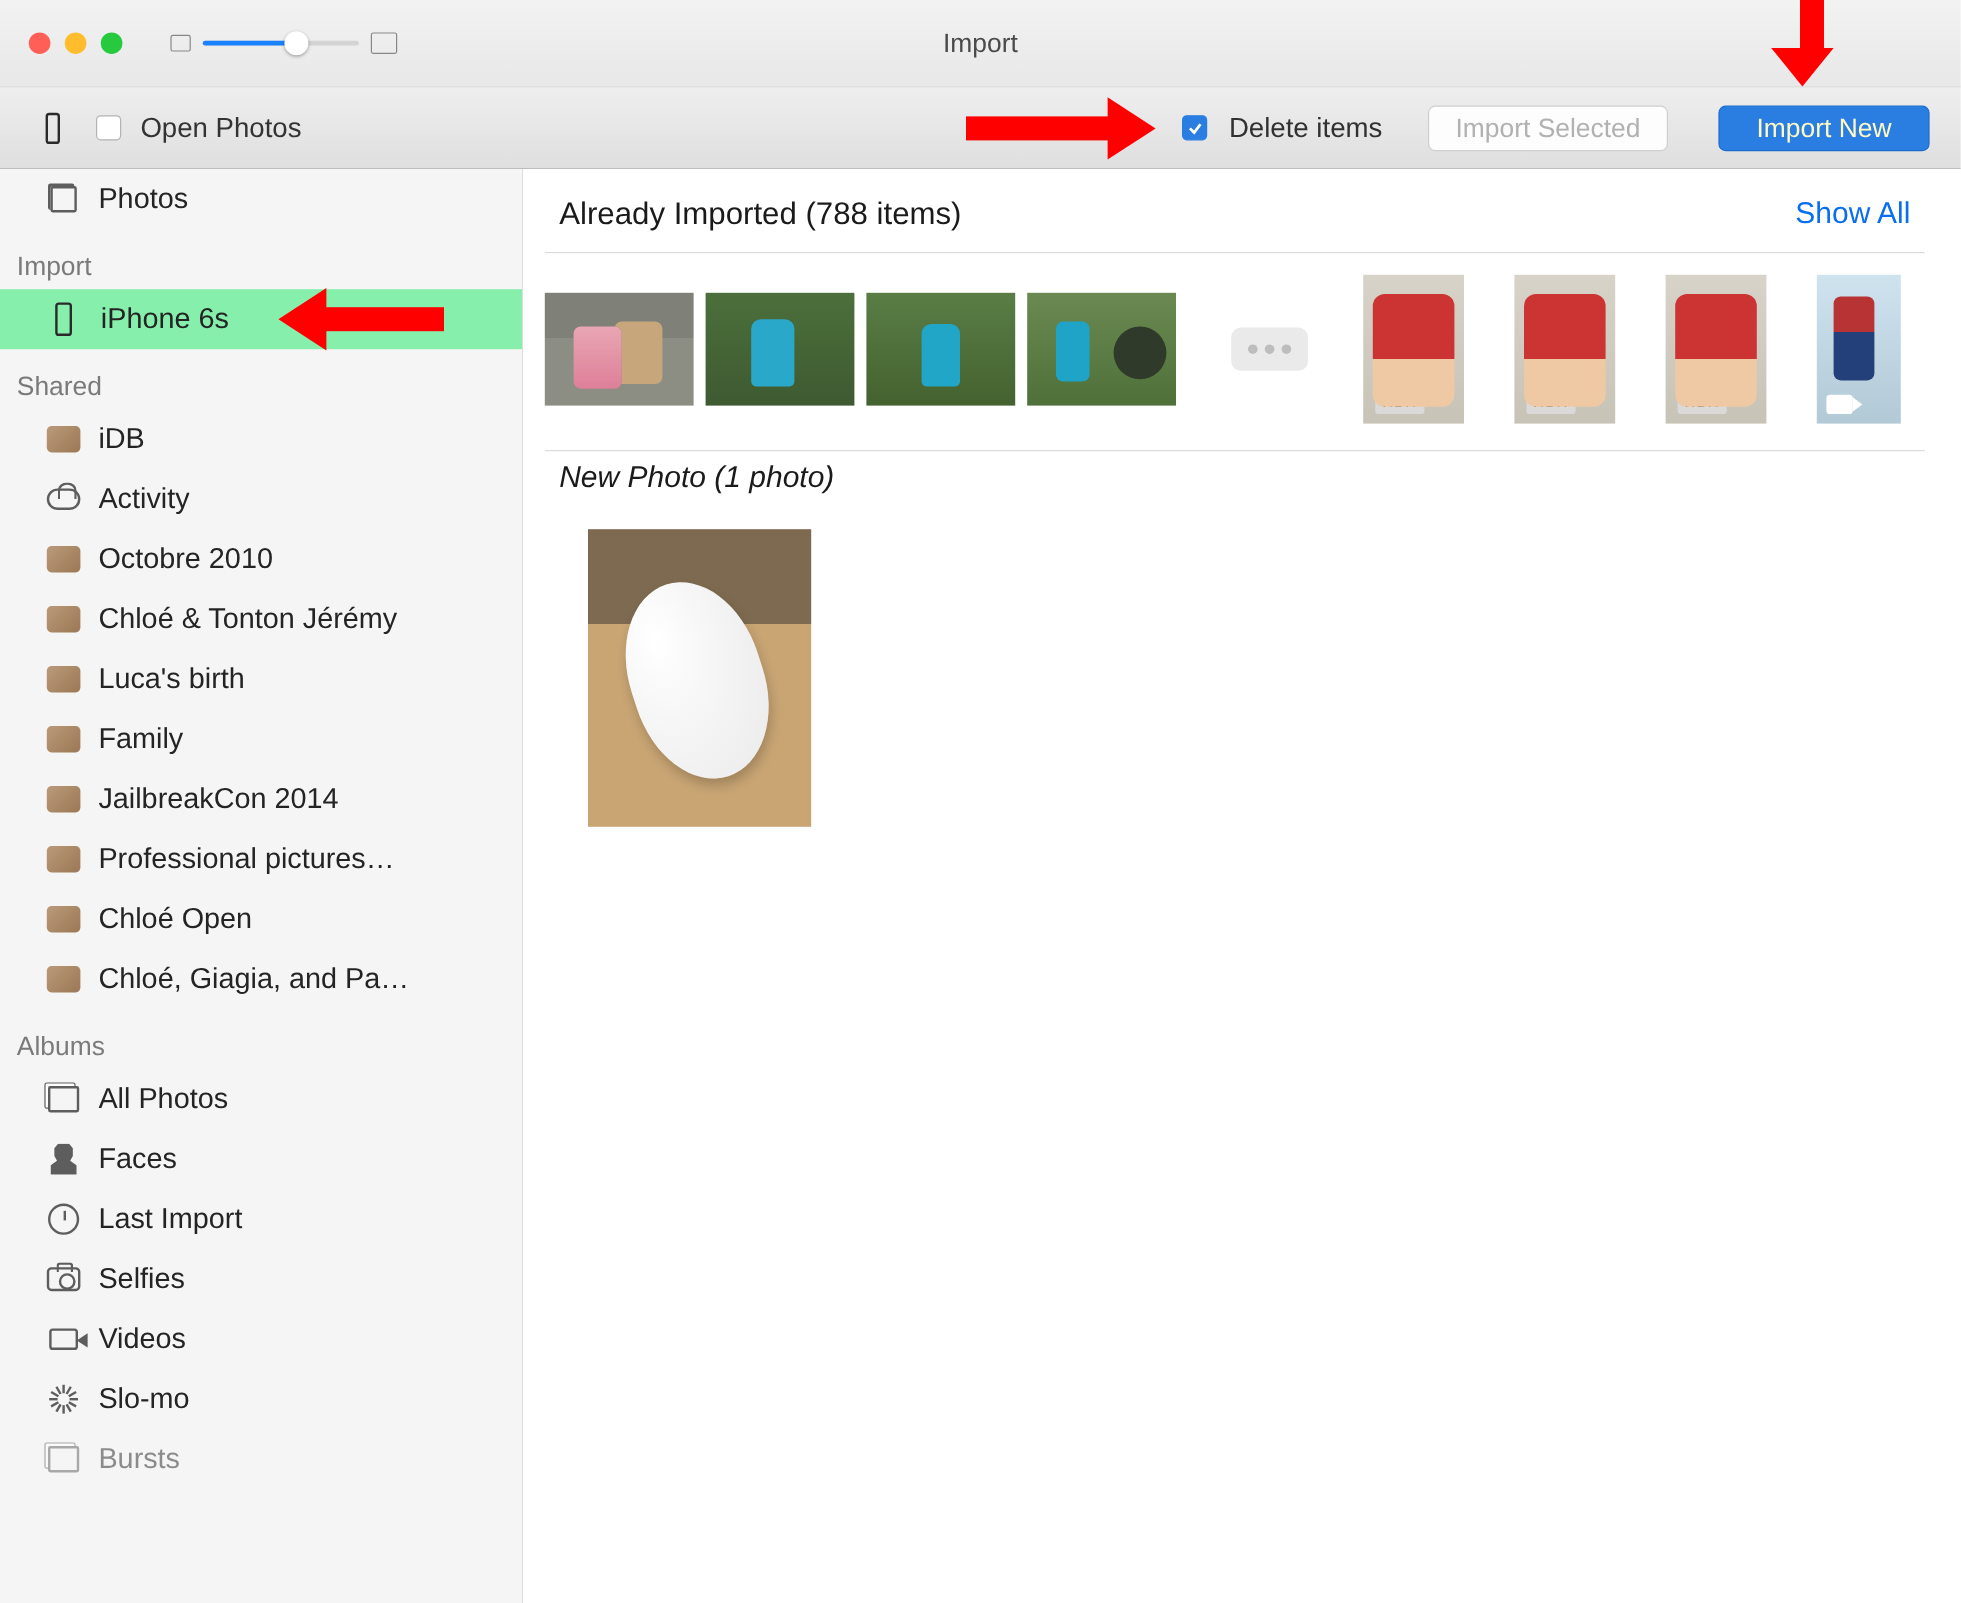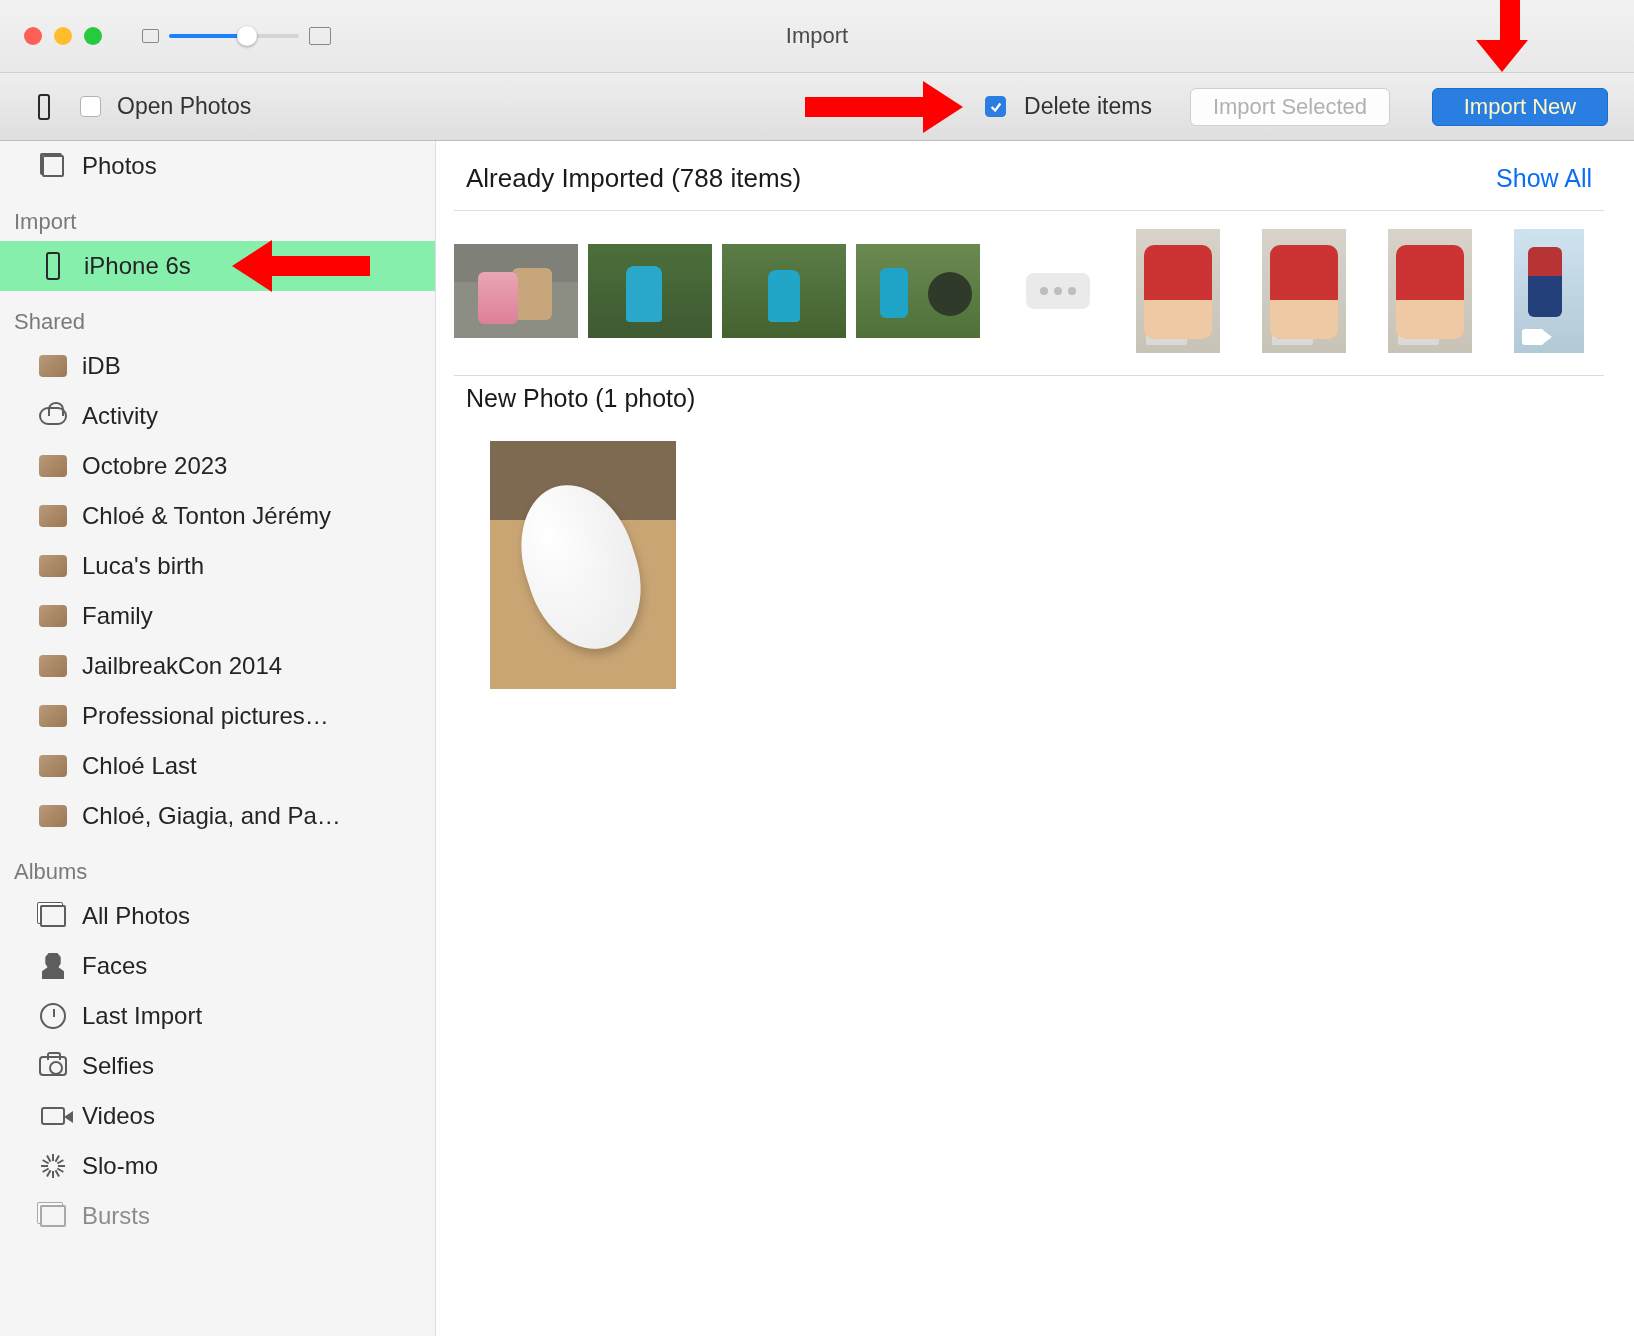--- a/index.html
+++ b/index.html
@@ -100,21 +100,21 @@
 .thumb.t4::before { content:""; position:absolute; right:8px; top:28px; width:44px; height:44px; border-radius:50%; background:#2f3a2a; }
 .thumb.t4::after { content:""; position:absolute; left:24px; top:24px; width:28px; height:50px; background:#1fa3c6; border-radius:6px; }
 .more { width:64px; height:36px; background:#eaeaea; border-radius:8px; display:flex; align-items:center; justify-content:center; gap:6px; margin:0 36px; }
 .more span { width:8px; height:8px; border-radius:50%; background:#bdbdbd; }
 
 .thumb.p1, .thumb.p2, .thumb.p3 { width:84px; height:124px; background:linear-gradient(#d7d3c9,#c8c3b7); }
 .thumb.p1::after, .thumb.p2::after, .thumb.p3::after { content:""; position:absolute; left:8px; top:16px; right:8px; bottom:14px; background:linear-gradient(#c33 58%,#efc9a4 58%); border-radius:10px; }
 .thumb.p4 { width:70px; height:124px; background:linear-gradient(#cfe3ef,#b2c9d6); }
 .thumb.p4::after { content:""; position:absolute; left:14px; top:18px; width:34px; height:70px; background:linear-gradient(#b83434 42%,#24407a 42%); border-radius:6px; }
 
-.new-section { padding:8px 30px 20px 30px; }
+.new-section { padding:8px 30px 20px 30px;font-style:italic; }
 .new-section h3 { font-size:25px; font-weight:400; color:#1a1a1a; margin-bottom:28px; }
 .mouse-thumb { width:186px; height:248px; margin-left:24px; position:relative; background:linear-gradient(180deg,#7e6a50 0 32%, #c9a574 32% 100%); overflow:hidden; }
 .mouse-thumb::before { content:""; position:absolute; left:36px; top:42px; width:110px; height:168px; background:radial-gradient(ellipse at 30% 25%, #ffffff, #e9e9e9); border-radius:50%/46%; transform:rotate(-18deg); box-shadow:0 6px 10px rgba(0,0,0,.2); }
 
 
 .check { width:14px; height:14px; stroke:#fff; stroke-width:2.6; fill:none; }
 
 .srow .txt { white-space:nowrap; overflow:hidden; text-overflow:ellipsis; max-width:300px; }
 </style>
 </head>
@@ -196,21 +196,21 @@
     <div class="srow">
         <div class="iconbox">
           <div class="ic-cloud"></div>
         </div>
         <span class="txt">Activity</span>
       </div>
     <div class="srow">
         <div class="iconbox">
           <div class="ic-shared"></div>
         </div>
-        <span class="txt">Octobre 2023</span>
+        <span class="txt">Octobre 2010</span>
       </div>
     <div class="srow">
         <div class="iconbox">
           <div class="ic-shared"></div>
         </div>
         <span class="txt">Chloé &amp; Tonton Jérémy</span>
       </div>
     <div class="srow">
         <div class="iconbox">
           <div class="ic-shared"></div>
@@ -232,21 +232,21 @@
     <div class="srow">
         <div class="iconbox">
           <div class="ic-shared"></div>
         </div>
         <span class="txt">Professional pictures…</span>
       </div>
     <div class="srow">
         <div class="iconbox">
           <div class="ic-shared"></div>
         </div>
-        <span class="txt">Chloé Last</span>
+        <span class="txt">Chloé Open</span>
       </div>
     <div class="srow">
         <div class="iconbox">
           <div class="ic-shared"></div>
         </div>
         <span class="txt">Chloé, Giagia, and Pa…</span>
       </div>
 
     <div class="shead">Albums</div>
     <div class="srow">

